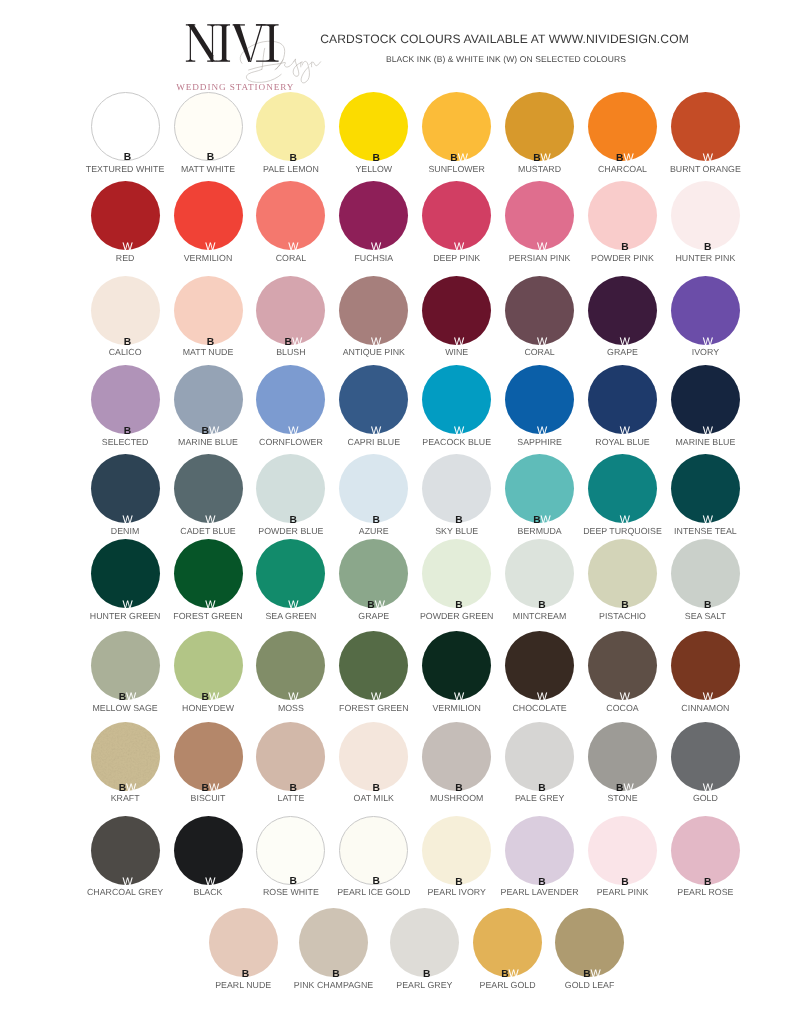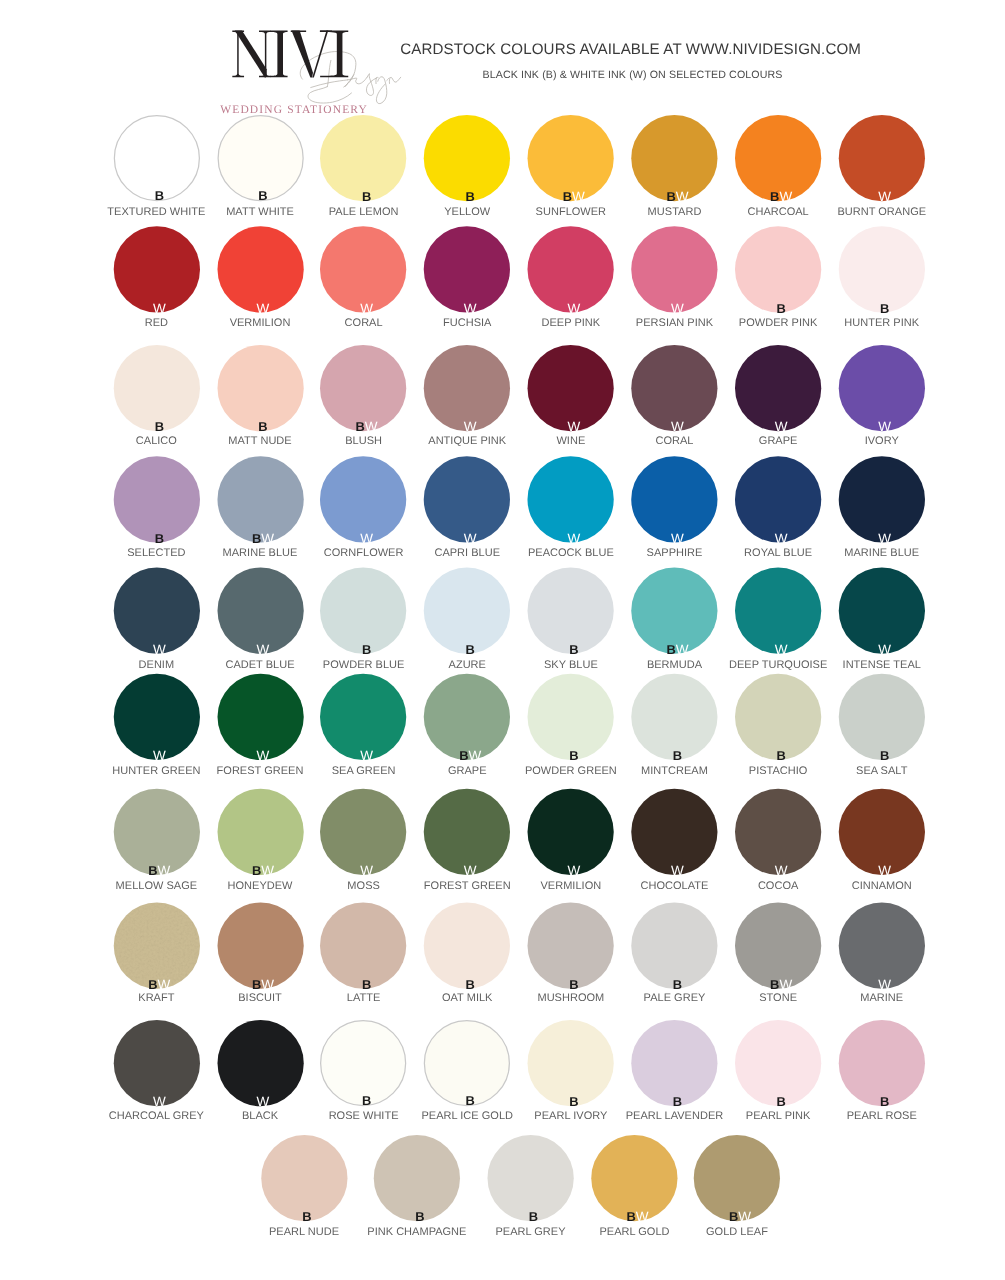--- a/index.html
+++ b/index.html
@@ -463,21 +463,21 @@
       <div class="swatch" style="left: 588px; top: 721.7px;">
         <div class="disc" style="background: rgb(157, 155, 150);">
           <div class="ink"><span class="b">B</span><span class="w">W</span></div>
         </div>
         <div class="lbl">STONE</div>
       </div>
       <div class="swatch" style="left: 670.9px; top: 721.7px;">
         <div class="disc" style="background: rgb(105, 107, 110);">
           <div class="ink"><span class="w">W</span></div>
         </div>
-        <div class="lbl">MARINE</div>
+        <div class="lbl">GOLD</div>
       </div>
       <div class="swatch" style="left: 90.6px; top: 815.8px;">
         <div class="disc" style="background: rgb(77, 74, 70);">
           <div class="ink"><span class="w">W</span></div>
         </div>
         <div class="lbl">CHARCOAL GREY</div>
       </div>
       <div class="swatch" style="left: 173.5px; top: 815.8px;">
         <div class="disc" style="background: rgb(27, 28, 30);">
           <div class="ink"><span class="w">W</span></div>

